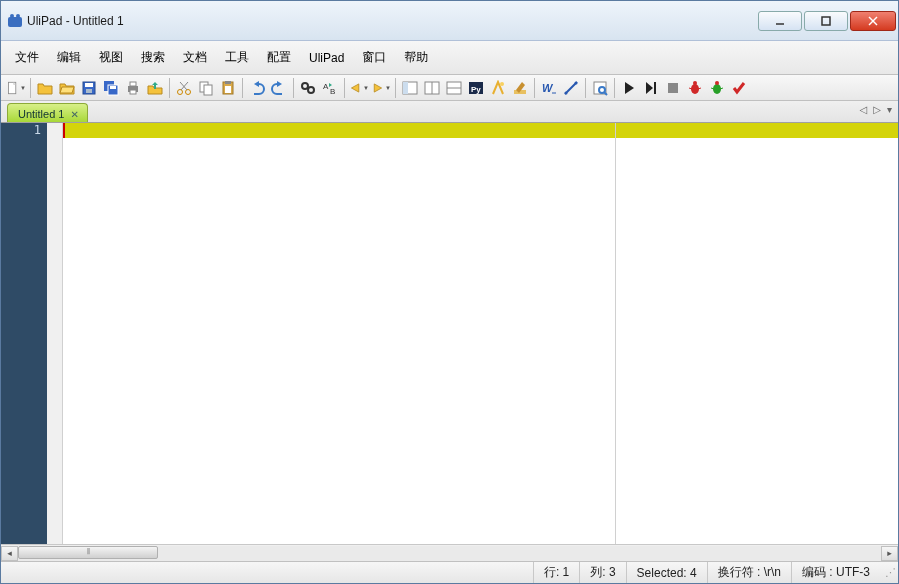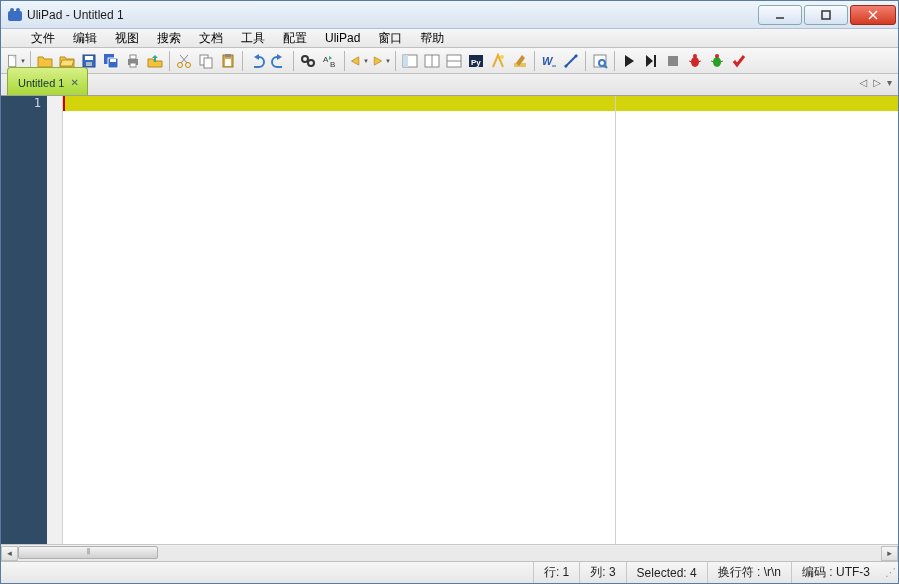--- a/index.html
+++ b/index.html
@@ -10,42 +10,42 @@
   height: 584px;
   overflow: hidden;
   background: #fff;
   display: flex;
   flex-direction: column;
   border: 1px solid #5a7aa0;
 }
 
 
 .titlebar {
-  height: 28px;
+  height: 40px;
   background: linear-gradient(#eef4fb, #d8e4f0);
   border-bottom: 1px solid #b0c0d8;
   display: flex;
   align-items: center;
   padding: 0 2px 0 6px;
   color: #1a1a1a;
   font-size: 12px;
 }
 .titlebar .appicon { width:16px; height:16px; margin-right:4px; display:inline-flex;align-items:center;justify-content:center;}
 .titlebar .title { flex:1; }
 .win-controls { display:flex; gap:0; }
 .win-btn { width:44px; height:20px; display:flex;align-items:center;justify-content:center; font-size:11px; border:1px solid #8aa; border-radius:3px; margin-left:2px; background:linear-gradient(#f9fbfd,#d6e3f3); cursor:default;}
 .win-close { background:linear-gradient(#f08070,#d43a20); color:#fff; border-color:#a02818; width:46px;}
 .win-btn svg { width:10px; height:10px; }
 
 
 .menubar {
-  height: 19px;
+  height: 34px;
   background: linear-gradient(#f6f6f6,#e8e8e8);
   border-bottom: 1px solid #c0c0c0;
-  display:flex; align-items:center; padding:0 22px; gap:2px;
+  display:flex; align-items:center; padding:0 6px; gap:2px;
 }
 .menu-item { padding:2px 8px; cursor:default; }
 
 
 .toolbar {
   height: 26px;
   background: linear-gradient(#f8f8f8,#e8e8e8);
   border-bottom:1px solid #c0c0c0;
   display:flex; align-items:center; padding:0 4px; gap:0;
 }
@@ -56,21 +56,21 @@
 
 
 .tabbar {
   height: 22px;
   background: linear-gradient(#f0f0f0,#e4e4e4);
   border-bottom:1px solid #a0a0a0;
   display:flex; align-items:flex-end; padding:0 6px;
   position:relative;
 }
 .tab {
-  height:28px; padding:2px 8px 0 10px; background:linear-gradient(#d8f088,#a8d838);
+  height:19px; padding:2px 8px 0 10px; background:linear-gradient(#d8f088,#a8d838);
   border:1px solid #8daa38; border-bottom:none; border-radius:4px 4px 0 0;
   display:flex; align-items:center; gap:6px; font-size:11px; color:#133;
 }
 .tab .close-x { font-size:10px; color:#466; cursor:default; }
 .tabnav { position:absolute; right:6px; top:3px; display:flex; gap:6px; font-size:10px; color:#666;}
 .tabnav span { cursor:default; }
 
 
 .editor-wrap { flex:1; display:flex; flex-direction:column; background:#fff; overflow:hidden;}
 .editor {

